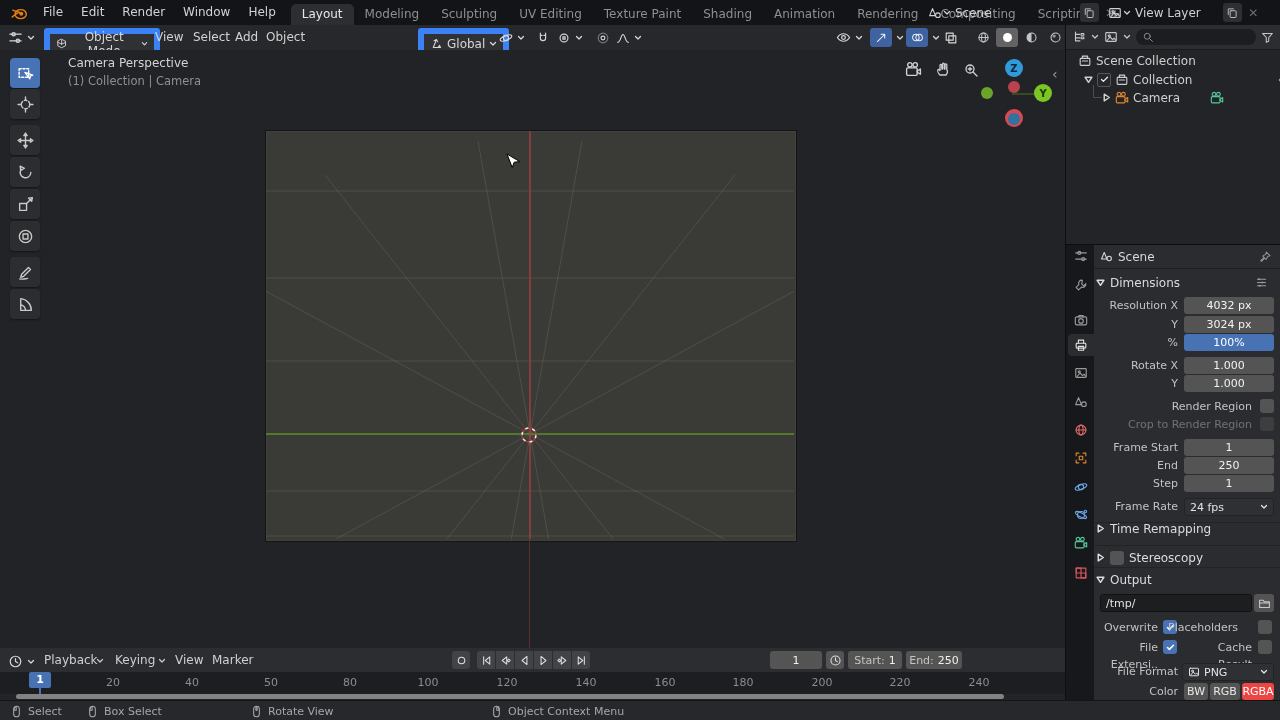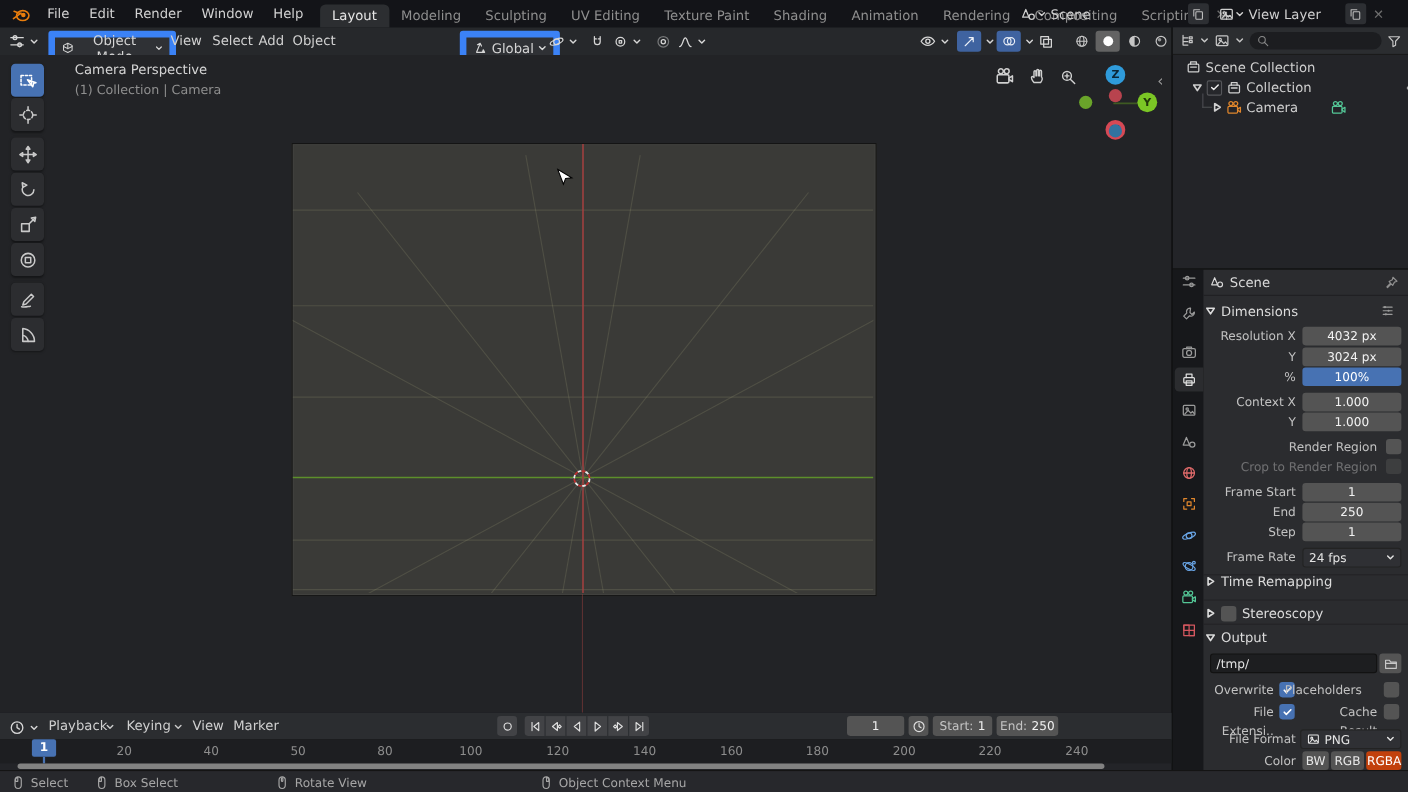--- a/index.html
+++ b/index.html
@@ -60,21 +60,21 @@
   .plabel{position:absolute;text-align:right;font-size:11px;color:#c2c2c2;line-height:17px;}
   .lab-f{left:28px;width:84px;}
   .lab-c{left:28px;width:158px;}
   .pfield{position:absolute;left:118px;width:90px;height:17px;background:#545454;border-radius:3px;text-align:center;font-size:11px;color:#f2f2f2;line-height:17px;box-sizing:border-box;}
   .pfield.blue{background:#4772b3;color:#fff;}
   .pdrop{position:absolute;height:18px;background:#2f3034;border:1px solid #232323;border-radius:3px;display:flex;align-items:center;font-size:11px;color:#e3e3e3;box-sizing:border-box;padding:0 5px;gap:4px;}
   .cb{position:absolute;width:14px;height:14px;border-radius:3px;background:#545454;display:flex;align-items:center;justify-content:center;color:#fff;}
   .cb.on{background:#4772b3;}
   .cb.dim{opacity:.45;}
   .seg{position:absolute;height:17px;border-radius:3px;background:#545454;color:#e8e8e8;font-size:11px;line-height:17px;text-align:center;}
-  .seg.sel{background:#c2410c;color:#fff;text-align:right;}
+  .seg.sel{background:#ef4444;color:#fff;}
   .divider{position:absolute;left:28px;width:186px;height:1px;background:#232326;}
 
   
   .timeline{position:absolute;left:0;top:648px;width:1065px;height:52px;background:#232428;}
   .tlheader{position:absolute;left:0;top:0;width:1065px;height:24px;background:#2b2d30;border-bottom:1px solid #191919;}
   .ruler{position:absolute;left:0;top:24px;width:1065px;height:22px;background:#1d1e21;}
   .tick{position:absolute;top:4px;transform:translateX(-50%);color:#8d8d8d;font-size:11px;}
   .playhead{position:absolute;left:29px;top:0px;width:22px;height:16px;background:#4772b3;border-radius:2px;color:#fff;font-size:11px;font-weight:bold;text-align:center;line-height:16px;}
   .tl-menu{position:absolute;top:0;height:24px;line-height:24px;color:#d0d0d0;}
   .trbtn{position:absolute;top:3px;width:18px;height:18px;background:#424346;display:flex;align-items:center;justify-content:center;color:#dedede;}
@@ -750,21 +750,21 @@
           <circle class="f" cx="6" cy="12" r="1.2"></circle>
         </svg>
     </div>
 
     <div class="plabel lab-f" style="top:52px">Resolution X</div>
     <div class="pfield" style="top:52px">4032 px</div>
     <div class="plabel lab-f" style="top:71px">Y</div>
     <div class="pfield" style="top:71px">3024 px</div>
     <div class="plabel lab-f" style="top:89px">%</div>
     <div class="pfield blue" style="top:89px">100%</div>
-    <div class="plabel lab-f" style="top:112px">Context X</div>
+    <div class="plabel lab-f" style="top:112px">Rotate X</div>
     <div class="pfield" style="top:112px">1.000</div>
     <div class="plabel lab-f" style="top:130px">Y</div>
     <div class="pfield" style="top:130px">1.000</div>
 
     <div class="plabel lab-c" style="top:153px">Render Region</div>
     <div class="cb" style="left:194px;top:154px"></div>
     <div class="plabel lab-c" style="top:171px;opacity:.45">Crop to Render Region</div>
     <div class="cb dim" style="left:194px;top:172px"></div>
 
     <div class="plabel lab-f" style="top:194px">Frame Start</div>

